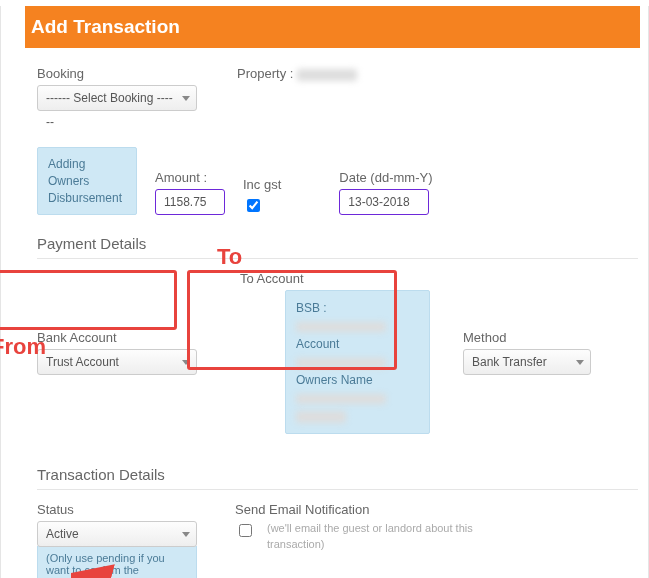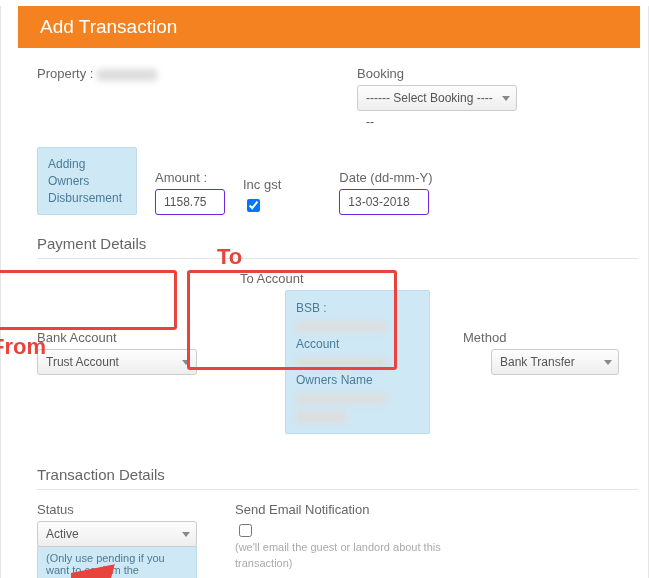--- a/index.html
+++ b/index.html
@@ -14,23 +14,23 @@
     width: 649px;
     border: 1px solid #e5e5e5;
     border-top: none;
     padding-bottom: 20px;
     position: relative;
   }
   .header {
     background: #f58220;
     color: #fff;
     font-size: 19px;
-    font-weight: 400;
-    padding: 10px 22px;
-    margin: 6px 8px 18px 17px;
+    font-weight: 700;
+    padding: 10px 6px;
+    margin: 6px 8px 18px 24px;
   }
   .content {
     padding: 0 10px 0 36px;
     position: relative;
   }
   .row { display: flex; align-items: flex-start; }
   .lbl {
     font-size: 13px;
     color: #666;
     margin-bottom: 4px;
@@ -121,27 +121,27 @@
 </style>
 </head>
 <body>
 
 <div class="page">
   <div class="header">Add Transaction</div>
 
   <div class="content" style="position:relative;">
 
     <div class="row" style="gap:40px; margin-bottom:18px;">
+      <div>
+        <span class="lbl">Booking</span>
+        <div class="select-fake" style="width:160px;">------ Select Booking ------</div>
+      </div>
       <div style="flex:0 0 280px;">
         <span class="lbl" style="display:inline;">Property :</span>
         <span class="blur"></span>
-      </div>
-      <div>
-        <span class="lbl">Booking</span>
-        <div class="select-fake" style="width:160px;">------ Select Booking ------</div>
       </div>
     </div>
 
     <div class="row" style="gap:18px; align-items:flex-end; margin-bottom:8px;">
       <div class="blue-box" style="padding:8px 10px; width:100px; line-height:1.4;">
         <div>Adding</div>
         <div>Owners</div>
         <div>Disbursement</div>
       </div>
       <div>
@@ -170,36 +170,36 @@
         <span class="lbl">To Account</span>
         <div class="blue-box" style="padding:8px 10px; line-height:1.5;margin-left:45px;">
           <div><span>BSB :</span> <span class="blur blur-wide"></span></div>
           <div><span>Account</span> <span class="blur blur-wide"></span></div>
           <div><span>Owners Name</span> <span class="blur blur-wide"></span></div>
           <div><span class="blur" style="width:50px;"></span></div>
         </div>
       </div>
       <div style="width:170px;">
         <span class="lbl">Method</span>
-        <div class="select-fake" style="width:128px;margin-left:28px;">Bank Transfer</div>
+        <div class="select-fake" style="width:128px;">Bank Transfer</div>
       </div>
     </div>
 
     <div class="section-title" style="margin-top:32px;">Transaction Details</div>
     <div class="hr"></div>
 
     <div class="row" style="gap:28px; align-items:flex-start;">
       <div style="width:170px;">
         <span class="lbl">Status</span>
         <div class="select-fake" style="width:160px;">Active</div>
         <div class="note">(Only use pending if you want to confirm the transaction later)</div>
       </div>
       <div style="width:250px;">
         <span class="lbl">Send Email Notification</span>
-        <div style="display:flex; gap:0; align-items:flex-start;flex-direction:column;">
+        <div style="display:flex; gap:12px; align-items:flex-start;">
           <input type="checkbox" style="">
           <span style="font-size:11px; color:#aaa; line-height:1.4;">(we'll email the guest or landord about this transaction)</span>
         </div>
       </div>
     </div>
 
     <div class="annot" style="left:-10px; top:204px; width:186px; height:60px;"></div>
     <div class="annot-label" style="left:-10px; top:268px;">From</div>
 
     <div class="annot" style="left:186px; top:204px; width:210px; height:100px;"></div>

